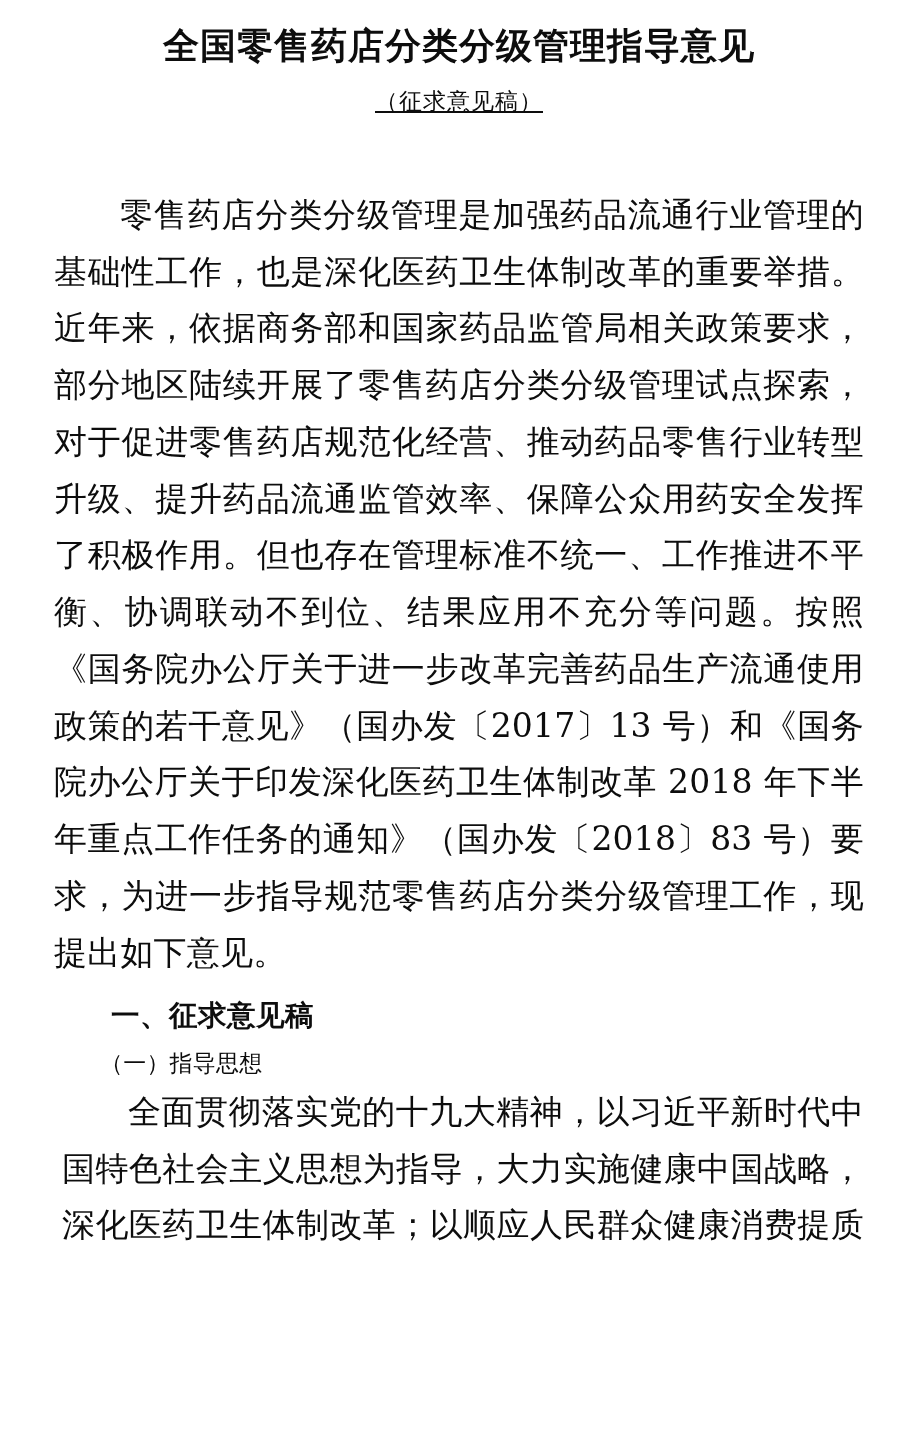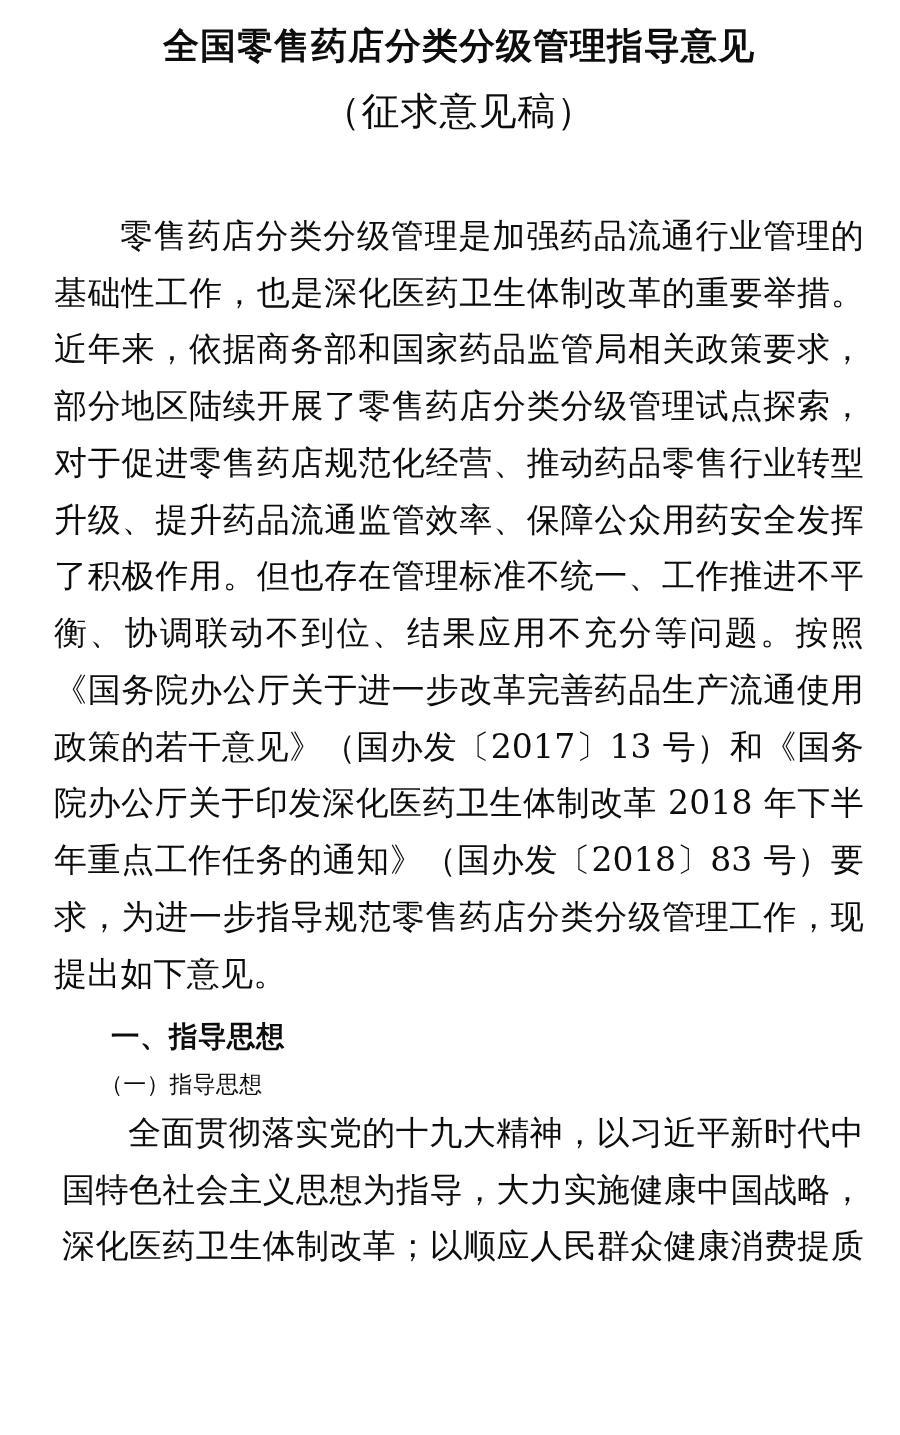--- a/index.html
+++ b/index.html
@@ -25,24 +25,25 @@
     text-align: center;
     font-family: "DejaVu Sans", "Liberation Sans", sans-serif;
     font-weight: bold;
     font-size: 36px;
     letter-spacing: 1px;
     line-height: 1.35;
     margin: 8px 0 0 0;
   }
   .doc-subtitle {
     text-align: center;
-    font-size: 38px;
+    font-size: 23px;
     line-height: 1.4;
     margin: 14px 0 0 0;
     letter-spacing: 1px;
+    text-decoration: underline;
   }
   .spacer {
     height: 70px;
   }
   p.body-para {
     font-size: 33px;
     line-height: 1.72;
     margin: 0 0 2px 0;
     text-align: justify;
     text-justify: inter-ideograph;
@@ -78,21 +79,21 @@
 <div class="page">
 
   <h1 class="doc-title">全国零售药店分类分级管理指导意见</h1>
 
   <div class="doc-subtitle">（征求意见稿）</div>
 
   <div class="spacer"></div>
 
   <p class="body-para">零售药店分类分级管理是加强药品流通行业管理的基础性工作，也是深化医药卫生体制改革的重要举措。近年来，依据商务部和国家药品监管局相关政策要求，部分地区陆续开展了零售药店分类分级管理试点探索，对于促进零售药店规范化经营、推动药品零售行业转型升级、提升药品流通监管效率、保障公众用药安全发挥了积极作用。但也存在管理标准不统一、工作推进不平衡、协调联动不到位、结果应用不充分等问题。按照《国务院办公厅关于进一步改革完善药品生产流通使用政策的若干意见》（国办发〔2017〕13 号）和《国务院办公厅关于印发深化医药卫生体制改革 2018 年下半年重点工作任务的通知》（国办发〔2018〕83 号）要求，为进一步指导规范零售药店分类分级管理工作，现提出如下意见。</p>
 
-  <h2 class="section-heading">一、指导思想</h2>
+  <h2 class="section-heading">一、征求意见稿</h2>
 
   <h3 class="sub-heading">（一）指导思想</h3>
 
   <div class="clipped">
     <p class="body-para">全面贯彻落实党的十九大精神，以习近平新时代中国特色社会主义思想为指导，大力实施健康中国战略，深化医药卫生体制改革；以顺应人民群众健康消费提质升级新趋势为</p>
   </div>
 
 </div>
 
 </body></html>

